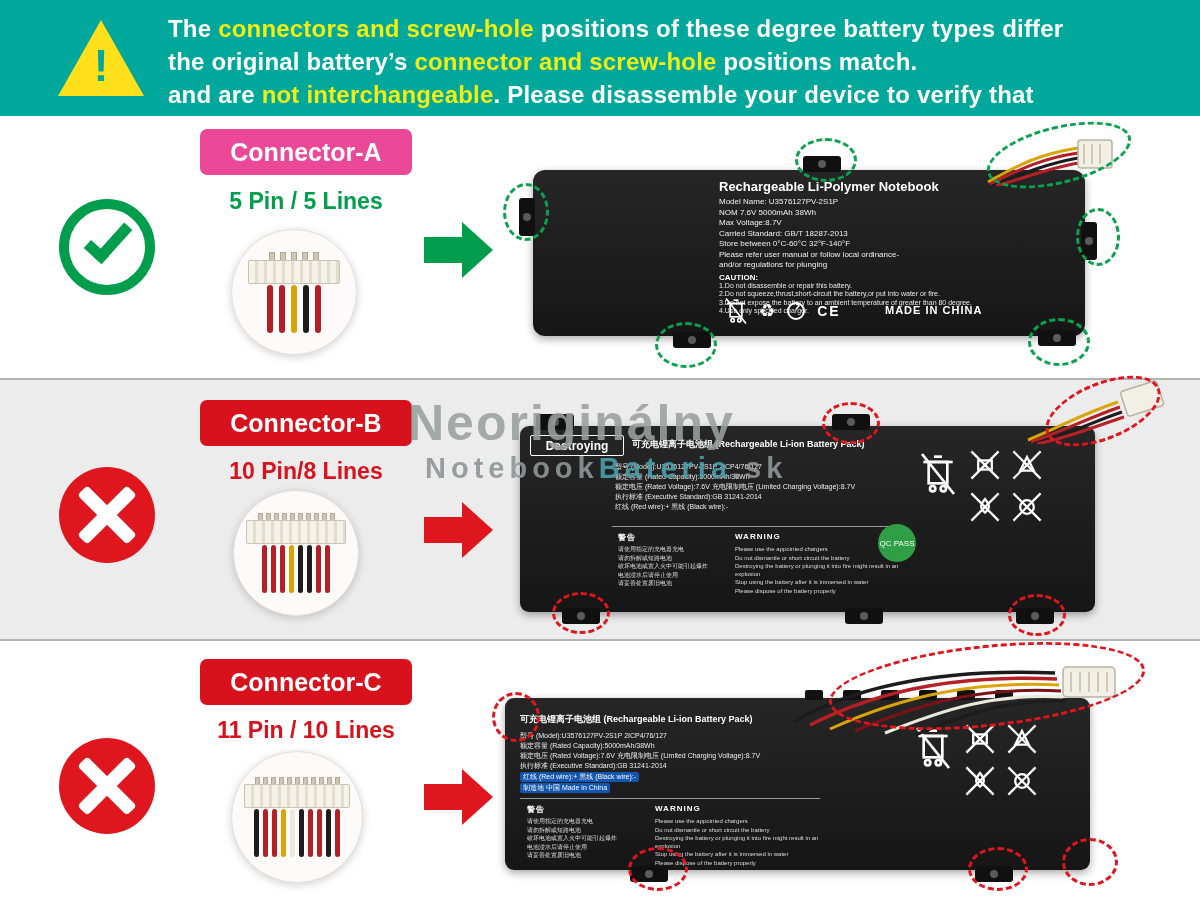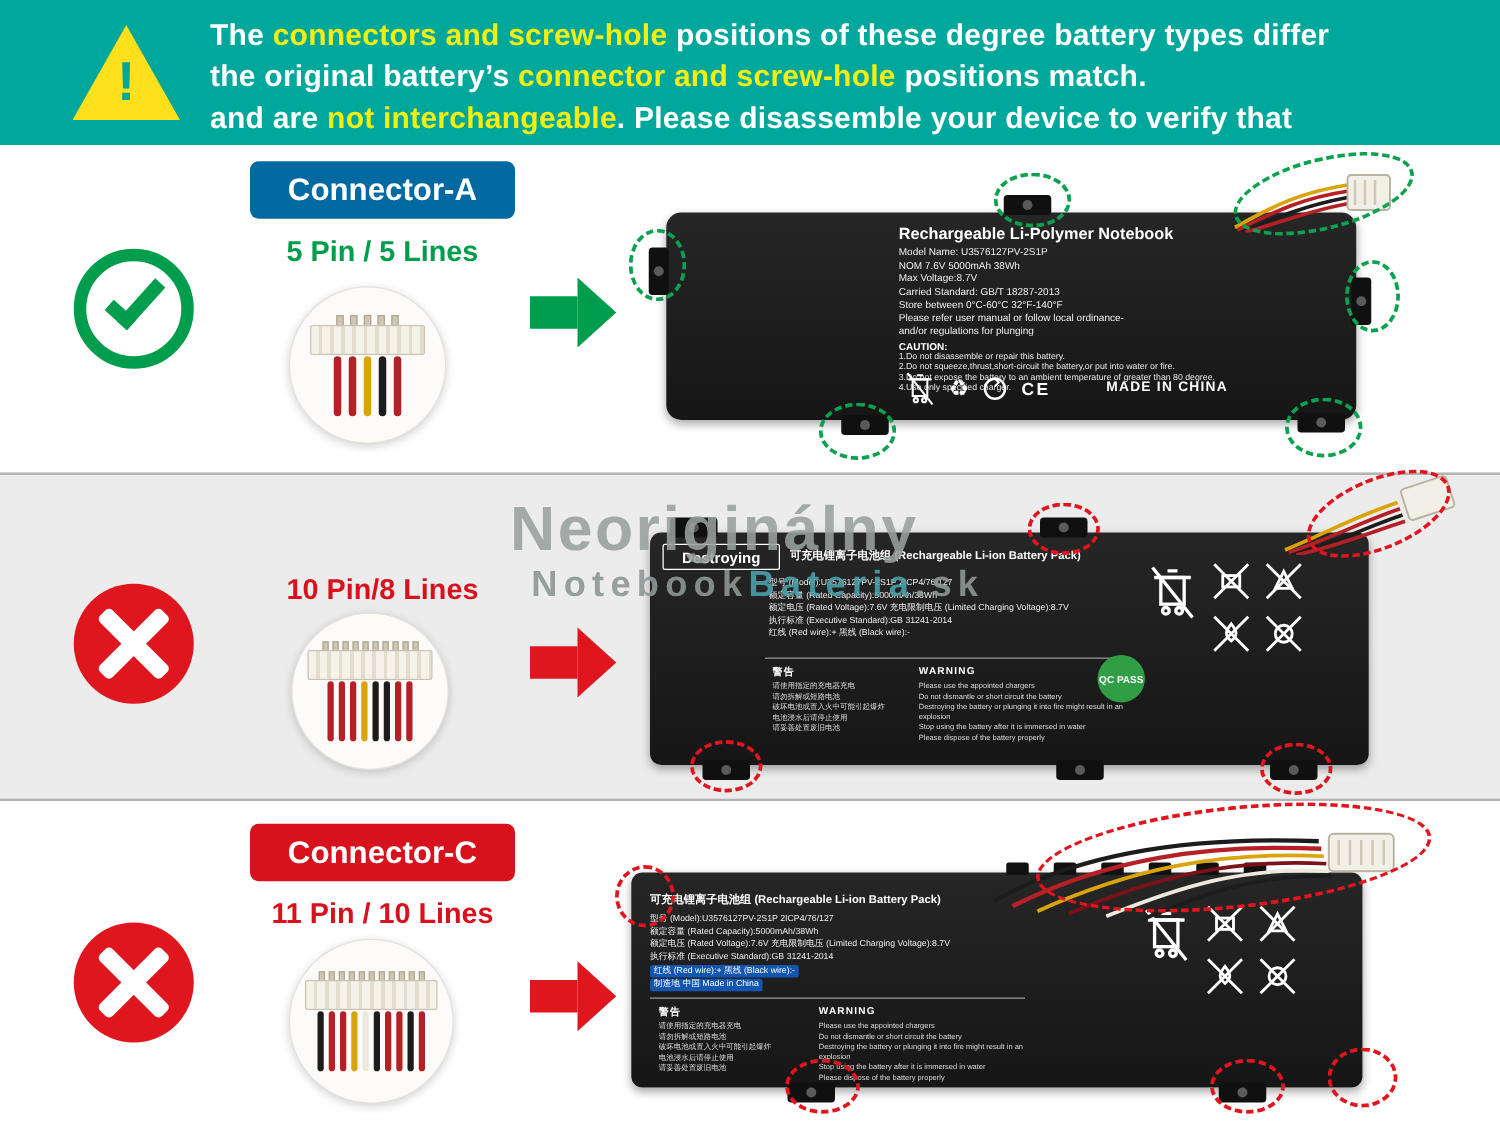--- a/index.html
+++ b/index.html
@@ -25,21 +25,21 @@
   .ok-circle .check{position:absolute;left:16px;top:18px;width:46px;height:24px;
     border-left:11px solid #009e4c;border-bottom:11px solid #009e4c;transform:rotate(-48deg)}
   .no-circle{width:96px;height:96px;border-radius:50%;background:#e0161f;position:absolute}
   .no-circle:before,.no-circle:after{content:"";position:absolute;left:13px;top:41px;width:70px;height:14px;background:#fff;border-radius:4px}
   .no-circle:before{transform:rotate(45deg)}
   .no-circle:after{transform:rotate(-45deg)}
 
   
   .conn-label{position:absolute;width:212px;height:46px;border-radius:7px;color:#fff;font-size:25px;font-weight:bold;
               display:flex;align-items:center;justify-content:center}
-  .bg-green{background:#0369a1}
+  .bg-green{background:#ec4899}
   .bg-red{background:#d8121c}
   .pins-text{position:absolute;width:212px;text-align:center;font-size:23px;font-weight:bold}
   .t-green{color:#009e4c}
   .t-red{color:#d8121c}
 
   
   .photo-circle{position:absolute;border-radius:50%;background:#fcfbf9;border:1px solid #e3e1dc;
                 box-shadow:0 2px 8px rgba(0,0,0,.18);display:flex;flex-direction:column;align-items:center;justify-content:center}
   .pins-row{display:flex;gap:5px;margin-bottom:0}
   .pins-row .pin{width:6px;height:9px;background:#cfc7b4;border:1px solid #b0a791;display:inline-block}
@@ -86,21 +86,21 @@
   .brand-box{position:absolute;left:10px;top:9px;width:94px;height:21px;border:1.5px solid #fff;border-radius:2px;
              display:flex;align-items:center;justify-content:center;font-size:12px;font-weight:bold}
   .batB-title{position:absolute;left:112px;top:12px;font-size:9px;font-weight:bold}
   .batBC-specs{position:absolute;font-size:7px;line-height:10px;color:#ededed}
   .spec-line{white-space:nowrap}
   .blue-chip{display:inline-block;background:#1356b0;color:#fff;font-size:7px;line-height:10px;padding:0 3px;border-radius:2px;margin-top:1px}
   .bat-divider{position:absolute;height:1px;background:#9a9a9a}
   .warn-title{position:absolute;font-size:8px;font-weight:bold;letter-spacing:1px}
   .warn-list{position:absolute;font-size:6px;line-height:7.6px;color:#dcdcdc}
   .warn-list .li{margin-bottom:1px}
-  .qc{position:absolute;width:38px;height:38px;border-radius:50%;background:#2f9e44;color:#fff;font-size:8px;font-weight:bold;
+  .qc{position:absolute;width:38px;height:38px;border-radius:50%;background:#2f9e44;color:#fff;font-size:8px;font-weight:normal;
       display:flex;align-items:center;justify-content:center;text-align:center;line-height:9px}
   .icon-area{position:absolute;display:flex;gap:10px;align-items:flex-start}
   .xgrid{display:grid;grid-template-columns:34px 34px;grid-gap:8px}
 
   
   .wm1{position:absolute;font-size:50px;font-weight:bold;color:#98a09d;opacity:.88;letter-spacing:2px;z-index:5}
   .wm2{position:absolute;font-size:29px;font-weight:bold;letter-spacing:5px;z-index:5;opacity:.9}
   .wm2 .p1,.wm2 .p3{color:#8d9795}
   .wm2 .p2{color:#4b9fab}
 
@@ -226,20 +226,21 @@
   <div class="dash" style="left:503px;top:67px;width:46px;height:58px"></div>
   <div class="dash" style="left:1076px;top:92px;width:44px;height:58px"></div>
   <div class="dash" style="left:655px;top:206px;width:62px;height:46px"></div>
   <div class="dash" style="left:1028px;top:202px;width:62px;height:48px"></div>
   <div class="dash" style="left:985px;top:10px;width:148px;height:58px;transform:rotate(-14deg)"></div>
 </section>
 
 <section class="row row2">
   <div class="no-circle" style="left:59px;top:87px"></div>
 
+  <div class="conn-label bg-red" style="left:200px;top:20px">Connector-B</div>
   <div class="pins-text t-red" style="left:200px;top:78px">10 Pin/8 Lines</div>
 
   <div class="photo-circle dense" style="left:233px;top:110px;width:126px;height:126px">
     <div class="pins-row">
         <span class="pin"></span>
         <span class="pin"></span>
         <span class="pin"></span>
         <span class="pin"></span>
         <span class="pin"></span>
         <span class="pin"></span>

